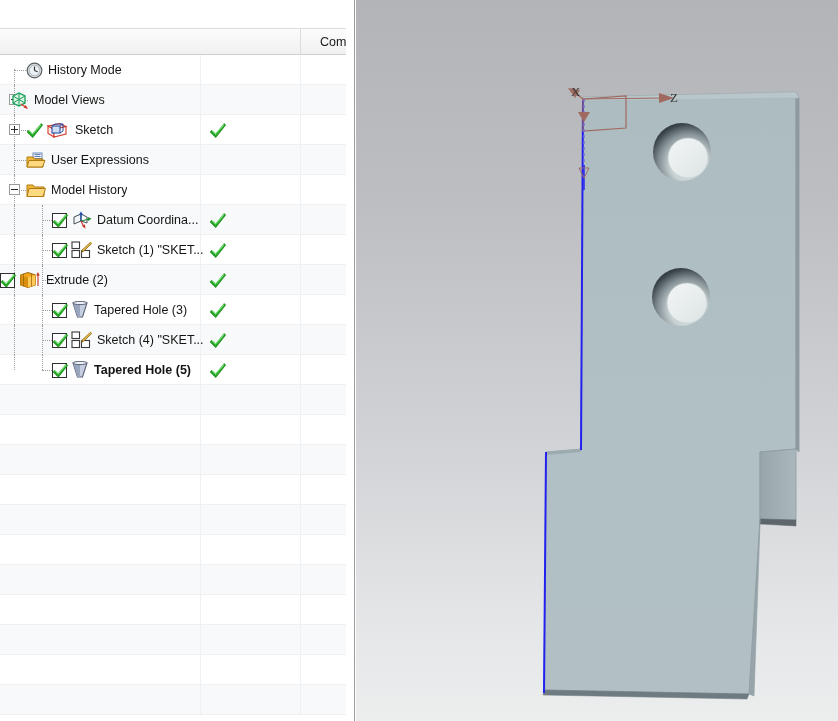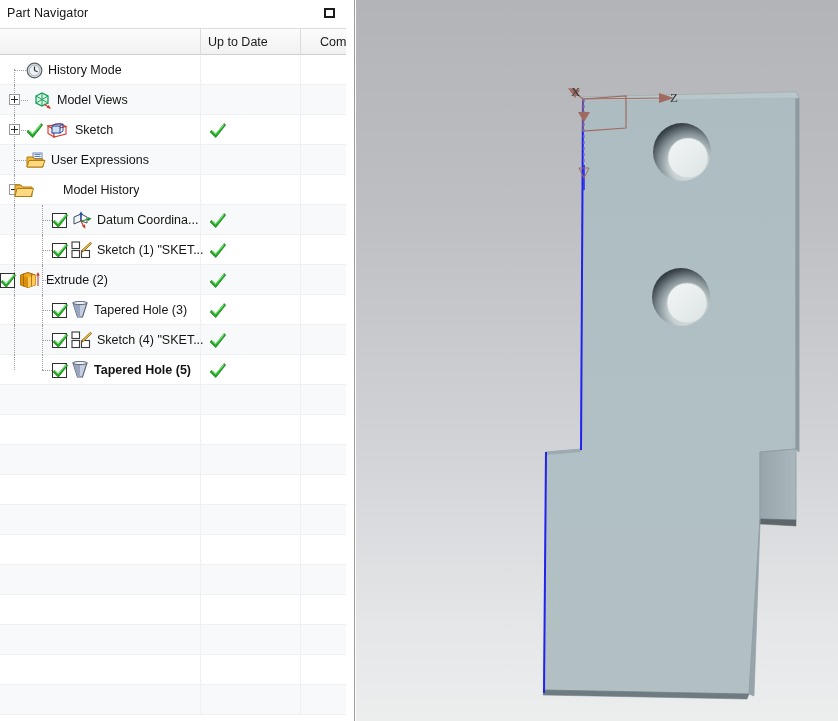--- a/index.html
+++ b/index.html
@@ -132,31 +132,22 @@
     font-size:13px;color:#3a3a3a;
   }
 </style>
 </head>
 <body>
 
 <div class="app">
 
   <div class="pn">
 
-    <div class="pn-title">
-      <span class="pn-title-text">Part Navigator</span>
-      <div class="pn-maximize">
-        <div class="sq"></div>
-      </div>
-    </div>
 
     <div class="hdr">
-      <div class="hdr-cell c1">
-        <span>Up to Date</span>
-      </div>
       <div class="hdr-cell c2">
         <span>Comm</span>
       </div>
     </div>
 
     <div class="grid" id="grid">
         <div class="row">
           <div class="vline1"></div>
           <div class="vline2"></div>
           <div class="dotline" style="left: 14px; top: 14px; height: 16px;"></div>
@@ -173,21 +164,21 @@
             <span class="lbl">History Mode</span>
           </div>
           <div class="cell-utd"></div>
         </div>
         <div class="row alt">
           <div class="vline1"></div>
           <div class="vline2"></div>
           <div class="dotline" style="left: 14px; top: 0px; height: 30px;"></div>
           <div class="dotstub" style="left: 14px; top: 15px; width: 14px;"></div>
           <div class="expander plus" style="left: 9px; top: 9px;"></div>
-          <div class="cell-name" style="padding-left: 10px; margin-left: 23px;">
+          <div class="cell-name" style="padding-left: 10px;">
             <span class="ico" style="margin-right: 5px; display: inline-flex; align-items: center;">
               <svg width="19" height="17" viewBox="0 0 19 17">
                 <polygon points="3,4 9,1 15,4 15,11 9,14 3,11" fill="#ddf3e6" stroke="#16a05a" stroke-width="1.3"></polygon>
                 <line x1="3" y1="4" x2="15" y2="11" stroke="#16a05a" stroke-width="1"></line>
                 <line x1="15" y1="4" x2="3" y2="11" stroke="#16a05a" stroke-width="1"></line>
                 <line x1="9" y1="1" x2="9" y2="14" stroke="#16a05a" stroke-width="1"></line>
                 <line x1="11" y1="12" x2="17" y2="16" stroke="#d23a2a" stroke-width="1.2"></line>
                 <polygon points="18,17 13.5,15.6 15.6,13" fill="#d23a2a"></polygon>
               </svg>
             </span>
@@ -250,21 +241,21 @@
             <span class="lbl">User Expressions</span>
           </div>
           <div class="cell-utd"></div>
         </div>
         <div class="row">
           <div class="vline1"></div>
           <div class="vline2"></div>
           <div class="dotline" style="left: 14px; top: 0px; height: 30px;"></div>
           <div class="dotstub" style="left: 14px; top: 15px; width: 14px;"></div>
           <div class="expander" style="left: 9px; top: 9px;"></div>
-          <div class="cell-name" style="padding-left: 14px; gap: 24px;">
+          <div class="cell-name" style="padding-left: 26px;">
             <span class="ico" style="margin-right: 5px; display: inline-flex; align-items: center;">
               <svg width="20" height="17" viewBox="0 0 20 17">
                 <path d="M1,3 L7,3 L8.5,5 L18,5 L18,14.5 L1,14.5 Z" fill="#f0b83c" stroke="#b07b10" stroke-width="1"></path>
                 <path d="M3,6.5 L19.5,6.5 L17,14.5 L1,14.5 Z" fill="#ffd980" stroke="#b07b10" stroke-width="1"></path>
               </svg>
             </span>
             <span class="lbl">Model History</span>
           </div>
           <div class="cell-utd"></div>
         </div>

